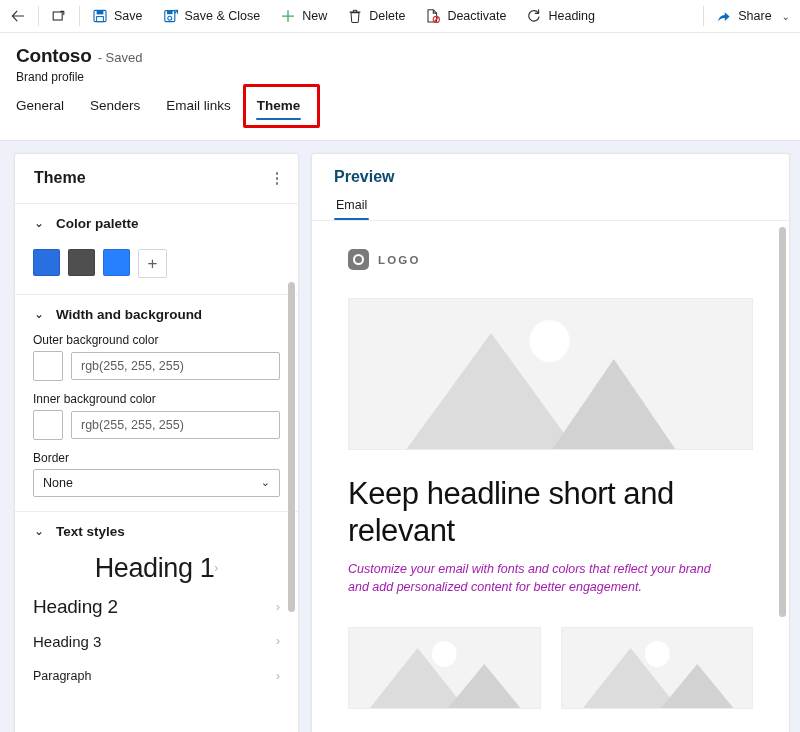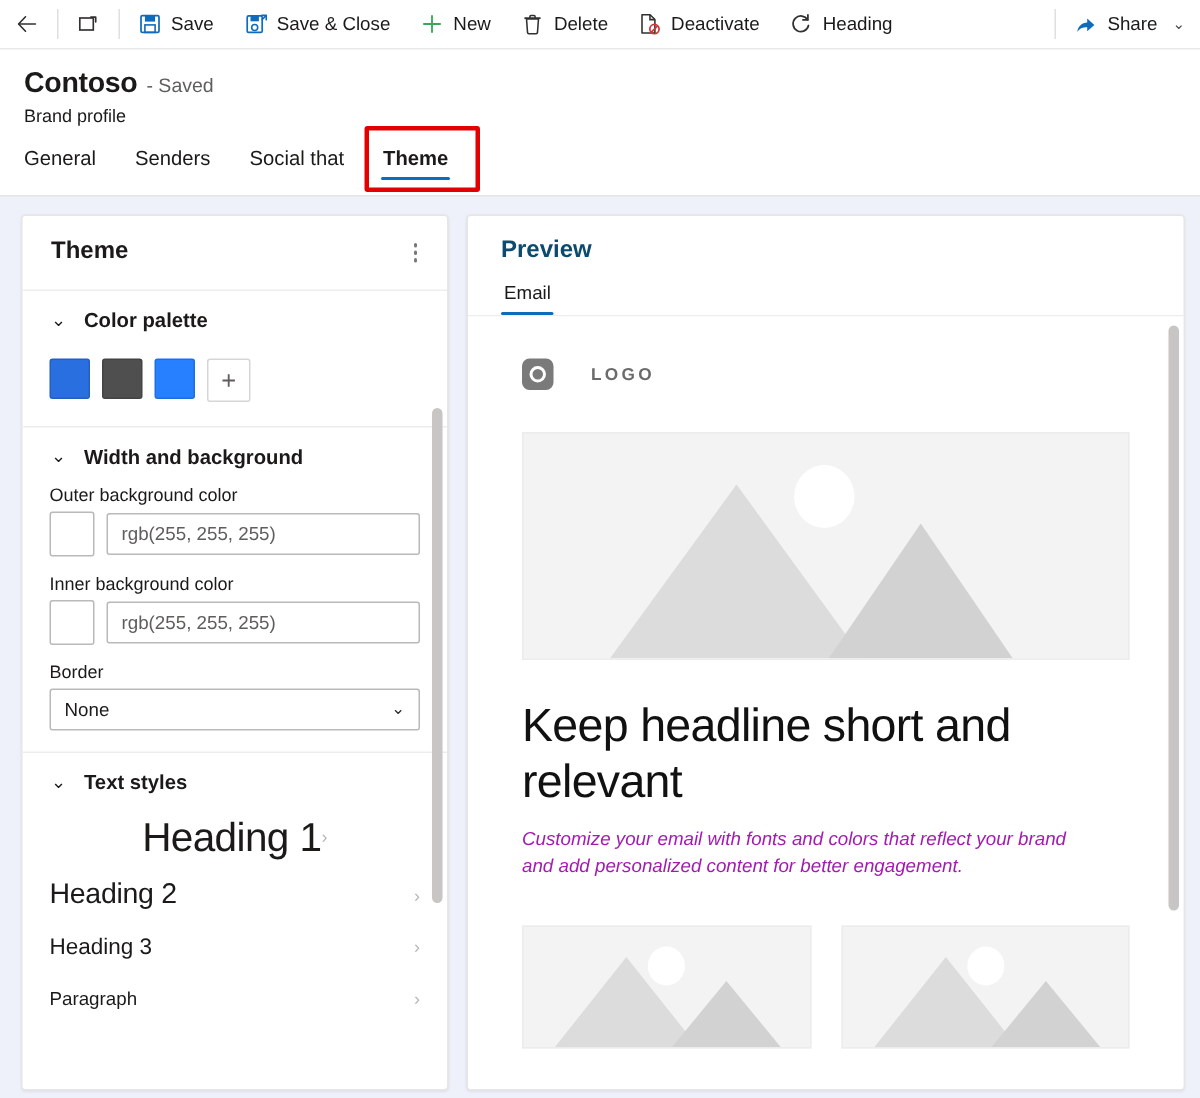--- a/index.html
+++ b/index.html
@@ -23,21 +23,21 @@
   .ico{display:inline-flex;align-items:center;justify-content:center;width:16px;height:16px;flex:none;}
   .spacer{flex:1 1 auto;}
   .chev{font-size:10px;color:#484644;margin-left:4px;}
   
   .rec-head{background:#fff;padding:12px 16px 0 16px;}
   .rec-title-row{display:flex;align-items:baseline;gap:6px;}
   .rec-title{font-size:19px;font-weight:700;letter-spacing:-.2px;color:#1b1a19;}
   .rec-saved{font-size:13px;color:#605e5c;}
   .rec-sub{font-size:12px;color:#1b1a19;margin-top:3px;}
   
-  .tabs{display:flex;align-items:flex-end;gap:0;background:#fff;padding:10px 16px 8px 16px;position:relative;}
+  .tabs{display:flex;align-items:flex-end;gap:0;background:#fff;padding:10px 16px 18px 16px;position:relative;}
   .tab{
     position:relative;font-size:13.5px;color:#1b1a19;padding:4px 13px 9px 13px;
     cursor:default;white-space:nowrap;
   }
   .tab:first-child{padding-left:0;}
   .tab.active{font-weight:700;}
   .tab.active::after{
     content:"";position:absolute;left:12px;right:12px;bottom:2px;height:2.5px;
     background:#0f6cbd;border-radius:2px;
   }
@@ -104,21 +104,21 @@
   
   .sbar{position:absolute;width:7px;border-radius:4px;background:#c8c6c4;right:3px;}
   
   .rp-head{padding:14px 0 0 22px;}
   .rp-title{font-size:16px;font-weight:600;color:#0c4a6e;}
   .rp-tabs{display:flex;padding:10px 0 0 22px;border-bottom:1px solid #ededed;}
   .rp-tab{position:relative;font-size:12.5px;color:#1b1a19;padding:2px 2px 8px 2px;margin-right:16px;cursor:default;}
   .rp-tab.active::after{content:"";position:absolute;left:0;right:0;bottom:0;height:2.5px;background:#0f6cbd;border-radius:2px;}
   .rp-body{flex:1 1 auto;position:relative;overflow:hidden;background:#fff;}
   .mail{padding:28px 36px 0 36px;}
-  .logo-row{display:flex;align-items:center;gap:25px;}
+  .logo-row{display:flex;align-items:center;gap:9px;}
   .logo-mark{
     width:21px;height:21px;border-radius:5px;background:#7a7a7a;
     display:flex;align-items:center;justify-content:center;flex:none;
   }
   .logo-ring{width:11px;height:11px;border-radius:50%;border:2.6px solid #fff;box-sizing:border-box;}
   .logo-text{font-size:11.5px;font-weight:700;letter-spacing:2.2px;color:#6b6b6b;}
   .hero{
     margin-top:28px;height:150px;background:#f3f3f3;border:1px solid #ececec;
     position:relative;overflow:hidden;
   }
@@ -241,21 +241,21 @@
 </div>
 
 <div class="tabs">
   <div class="tab">
     <span>General</span>
   </div>
   <div class="tab">
     <span>Senders</span>
   </div>
   <div class="tab">
-    <span>Social that</span>
+    <span>Email links</span>
   </div>
   <div class="tab active" id="theme-tab">
     <span>Theme</span>
   </div>
   <div class="tab-annot" id="theme-annot" style="border-color: rgb(227, 0, 0); left: 242.859px; top: 0px; width: 71.5156px; height: 38px;"></div>
 </div>
 <div class="tabs-underline"></div>
 
 <div class="work">
 

